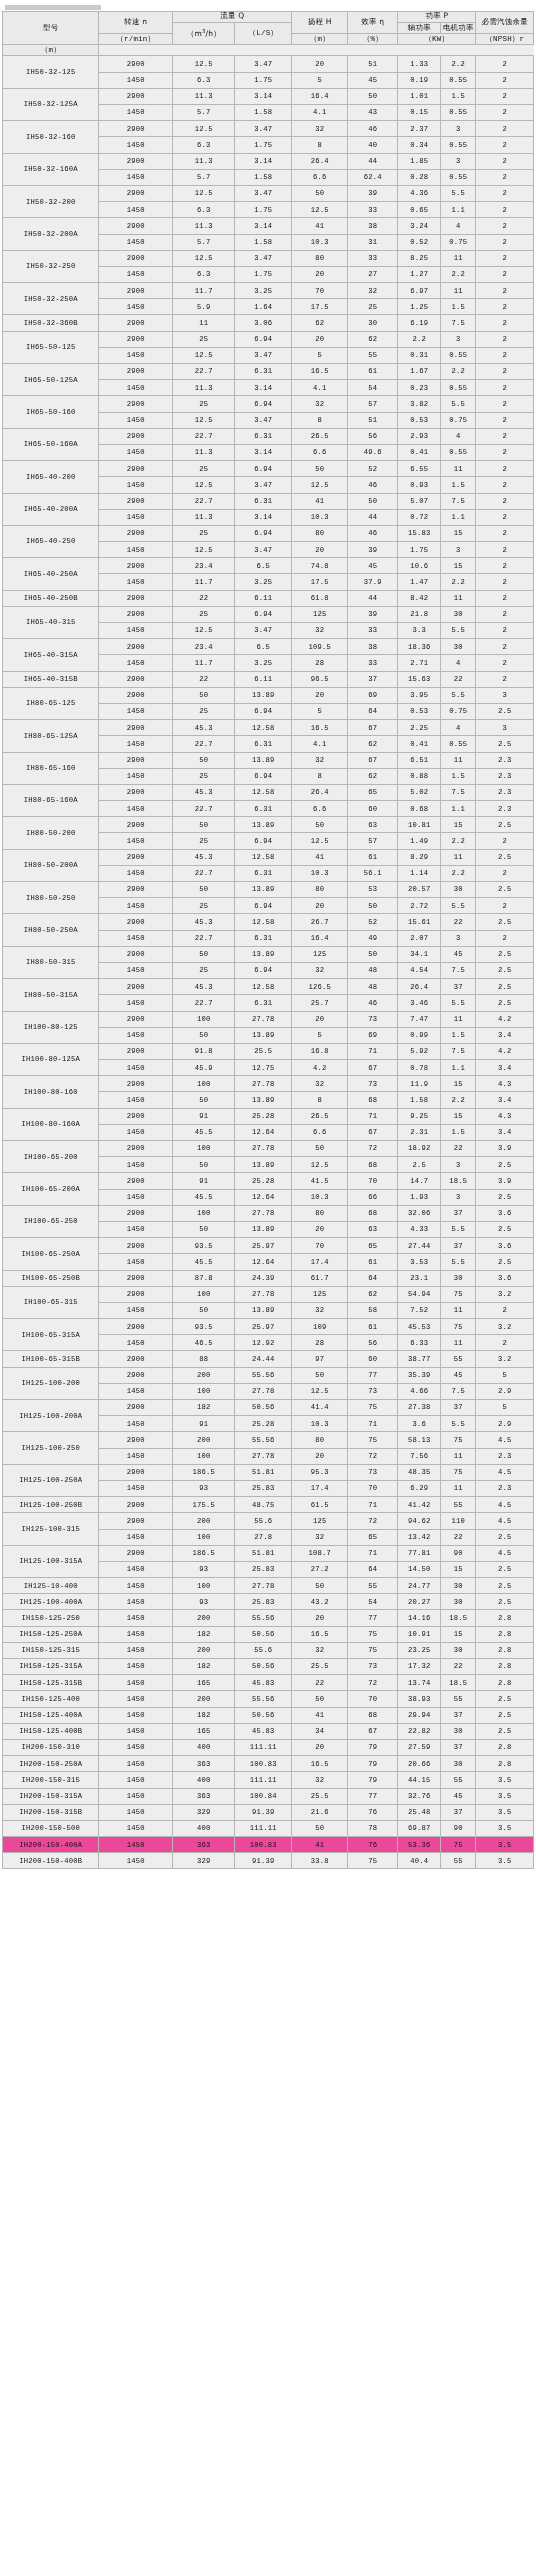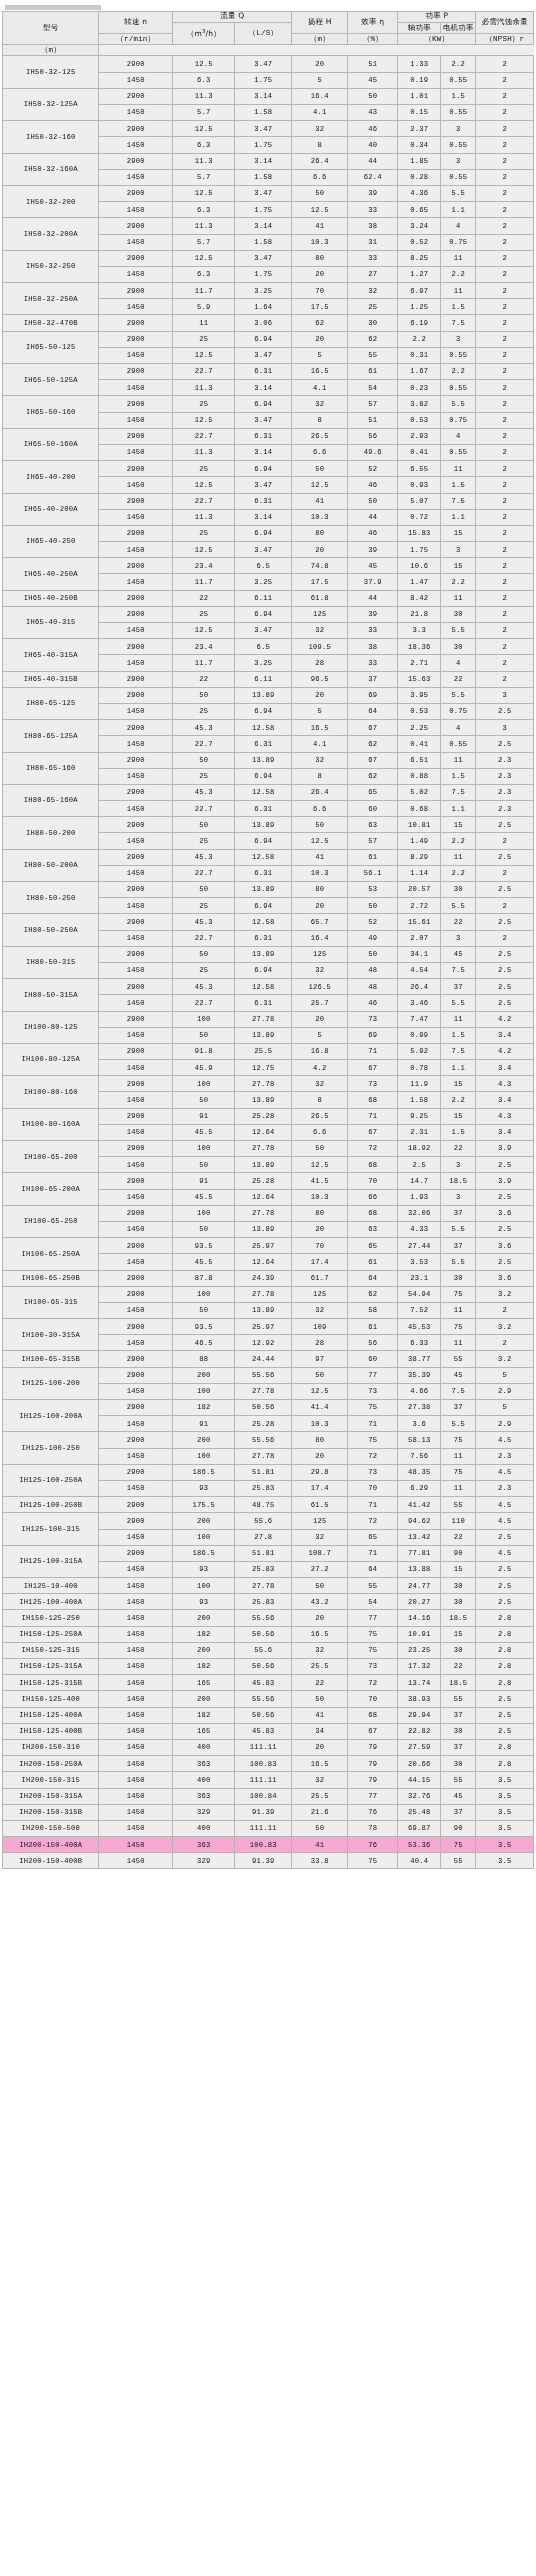--- a/index.html
+++ b/index.html
@@ -52,21 +52,21 @@
   .model-cell {
     font-family: "Liberation Mono", "DejaVu Sans Mono", monospace;
     font-size: 6.8px;
     letter-spacing: -0.1px;
   }
   .num {
     font-family: "Liberation Mono", "DejaVu Sans Mono", monospace;
     font-size: 6.8px;
   }
   tr.data-row td { height: 13.6px; }
-  tr.highlight td { background: #f9a8d4; }
+  tr.highlight td { background: #ec4899; }
   .col-model  { width: 96px; }
   .col-speed  { width:  74px; }
   .col-qm3    { width:  62px; }
   .col-qls    { width:  57px; }
   .col-head   { width:  56px; }
   .col-eff    { width:  50px; }
   .col-shaft  { width:  43px; }
   .col-motor  { width:  35px; }
   .col-npsh   { width:  58px; }
   sup { font-size: 5.3px; }
@@ -284,21 +284,21 @@
           <td class="num">1450</td>
           <td class="num">5.9</td>
           <td class="num">1.64</td>
           <td class="num">17.5</td>
           <td class="num">25</td>
           <td class="num">1.25</td>
           <td class="num">1.5</td>
           <td class="num">2</td>
         </tr>
         <tr class="data-row">
-          <td class="model-cell" rowspan="1">IH50-32-470B</td>
+          <td class="model-cell" rowspan="1">IH50-32-360B</td>
           <td class="num">2900</td>
           <td class="num">11</td>
           <td class="num">3.06</td>
           <td class="num">62</td>
           <td class="num">30</td>
           <td class="num">6.19</td>
           <td class="num">7.5</td>
           <td class="num">2</td>
         </tr>
         <tr class="data-row">
@@ -678,21 +678,21 @@
           <td class="num">50</td>
           <td class="num">2.72</td>
           <td class="num">5.5</td>
           <td class="num">2</td>
         </tr>
         <tr class="data-row">
           <td class="model-cell" rowspan="2">IH80-50-250A</td>
           <td class="num">2900</td>
           <td class="num">45.3</td>
           <td class="num">12.58</td>
-          <td class="num">65.7</td>
+          <td class="num">26.7</td>
           <td class="num">52</td>
           <td class="num">15.61</td>
           <td class="num">22</td>
           <td class="num">2.5</td>
         </tr>
         <tr class="data-row">
           <td class="num">1450</td>
           <td class="num">22.7</td>
           <td class="num">6.31</td>
           <td class="num">16.4</td>
@@ -937,21 +937,21 @@
           <td class="num">1450</td>
           <td class="num">50</td>
           <td class="num">13.89</td>
           <td class="num">32</td>
           <td class="num">58</td>
           <td class="num">7.52</td>
           <td class="num">11</td>
           <td class="num">2</td>
         </tr>
         <tr class="data-row">
-          <td class="model-cell" rowspan="2">IH100-30-315A</td>
+          <td class="model-cell" rowspan="2">IH100-65-315A</td>
           <td class="num">2900</td>
           <td class="num">93.5</td>
           <td class="num">25.97</td>
           <td class="num">109</td>
           <td class="num">61</td>
           <td class="num">45.53</td>
           <td class="num">75</td>
           <td class="num">3.2</td>
         </tr>
         <tr class="data-row">
@@ -1036,21 +1036,21 @@
           <td class="num">72</td>
           <td class="num">7.56</td>
           <td class="num">11</td>
           <td class="num">2.3</td>
         </tr>
         <tr class="data-row">
           <td class="model-cell" rowspan="2">IH125-100-250A</td>
           <td class="num">2900</td>
           <td class="num">186.5</td>
           <td class="num">51.81</td>
-          <td class="num">29.8</td>
+          <td class="num">95.3</td>
           <td class="num">73</td>
           <td class="num">48.35</td>
           <td class="num">75</td>
           <td class="num">4.5</td>
         </tr>
         <tr class="data-row">
           <td class="num">1450</td>
           <td class="num">93</td>
           <td class="num">25.83</td>
           <td class="num">17.4</td>
@@ -1101,21 +1101,21 @@
           <td class="num">77.81</td>
           <td class="num">90</td>
           <td class="num">4.5</td>
         </tr>
         <tr class="data-row">
           <td class="num">1450</td>
           <td class="num">93</td>
           <td class="num">25.83</td>
           <td class="num">27.2</td>
           <td class="num">64</td>
-          <td class="num">13.88</td>
+          <td class="num">14.50</td>
           <td class="num">15</td>
           <td class="num">2.5</td>
         </tr>
         <tr class="data-row">
           <td class="model-cell" rowspan="1">IH125-10-400</td>
           <td class="num">1450</td>
           <td class="num">100</td>
           <td class="num">27.78</td>
           <td class="num">50</td>
           <td class="num">55</td>

